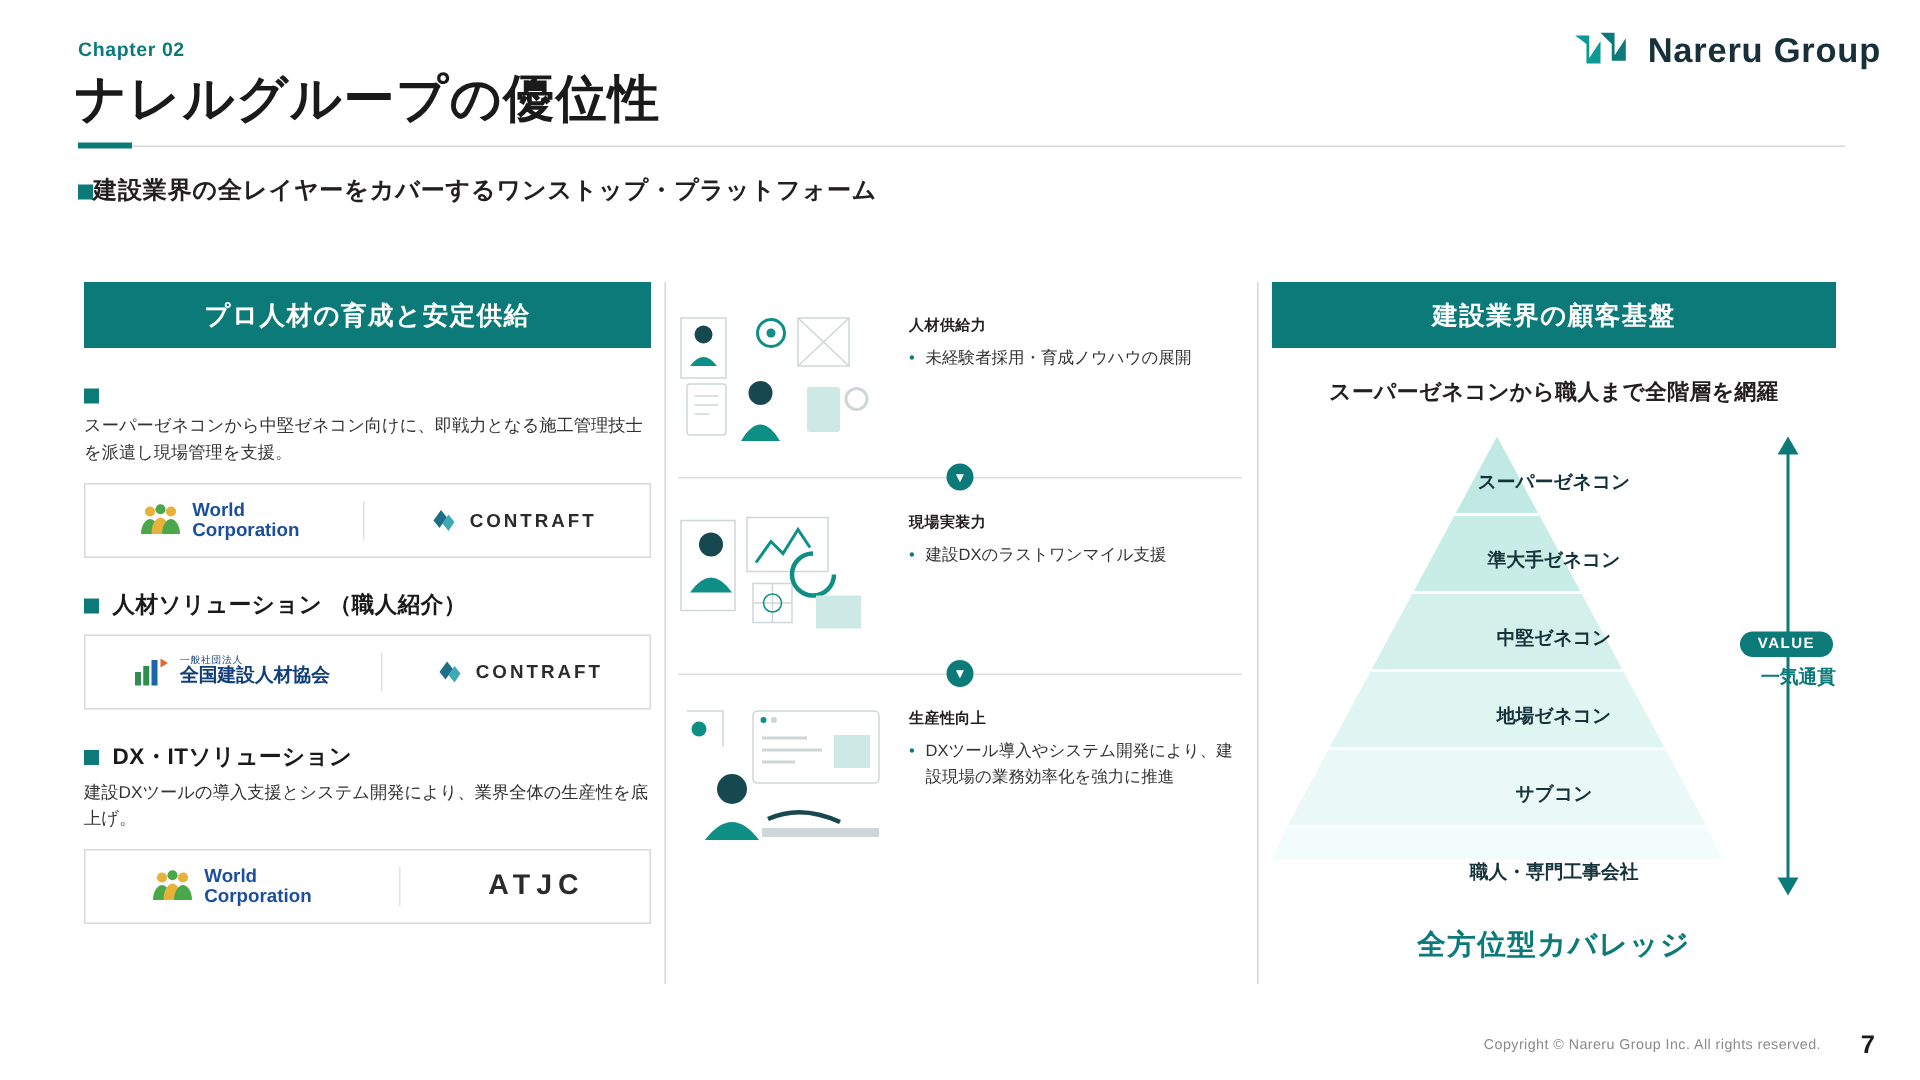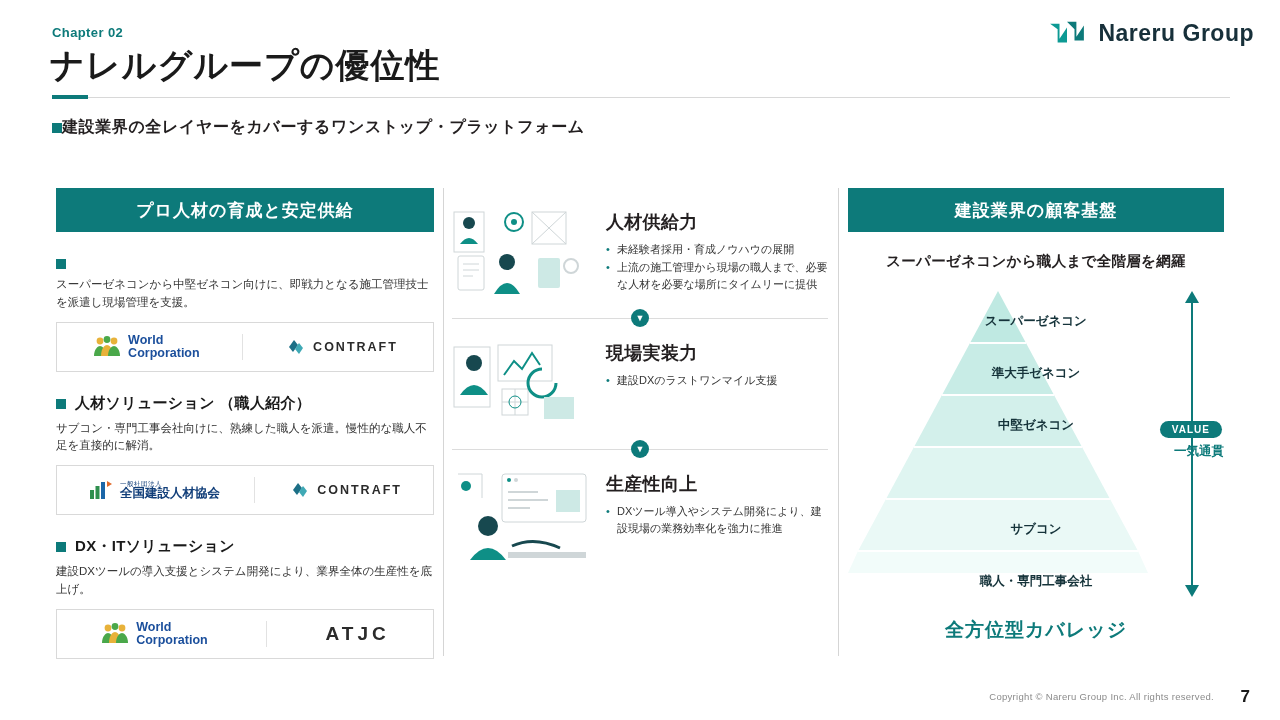--- a/index.html
+++ b/index.html
@@ -83,21 +83,21 @@
   .jc-l1 { font-size: 6.5px; color: #123f7a; letter-spacing: .5px;}
   .jc-l2 { font-size: 12.5px; font-weight: bold; color: #123f7a; }
   .contraft { font-size: 12.5px; font-weight: bold; color: #2b2b2b; letter-spacing: 2px; }
   .atjc { font-size: 19px; font-weight: bold; color: #2b2b2b; letter-spacing: 4px; }
   .sep-v { width: 1px; height: 26px; background: #e2e2e2; }
 
   
   .c2row { display: flex; gap: 14px; align-items: flex-start; margin-top: 18px; }
   .c2art { flex: 0 0 140px; height: 96px; }
   .c2body { flex: 1; padding-top: 4px; }
-  .c2title { font-size: 18px; font-weight: bold; letter-spacing: .3px; }
+  .c2title { font-size: 10px; font-weight: bold; letter-spacing: .3px; }
   .c2list { margin-top: 7px; list-style: none; }
   .c2list li {
     font-size: 11px; line-height: 1.55; color: #333;
     padding-left: 11px; position: relative; margin-bottom: 1px;
   }
   .c2list li::before {
     content: "•"; position: absolute; left: 0; color: #0d7a7a;
   }
   .c2sep { margin-top: 16px; height: 1px; background: #dcdcdc; position: relative; }
   .chev {
@@ -200,21 +200,20 @@
           <span class="contraft">CONTRAFT</span>
         </div>
       </div>
     </div>
 
     <div class="block">
       <div class="block-title">
         <span class="sq"></span>
         <span>人材ソリューション （職人紹介）</span>
       </div>
-      <div class="block-desc">サブコン・専門工事会社向けに、熟練した職人を派遣。慢性的な職人不足を直接的に解消。</div>
       <div class="logo-box">
         <div class="lb-item">
           <svg width="26" height="24" viewBox="0 0 26 24">
             <rect x="2" y="12" width="4" height="9" fill="#2f8f4e"></rect>
             <rect x="7.5" y="8" width="4" height="13" fill="#2f8f4e"></rect>
             <rect x="13" y="4" width="4" height="17" fill="#1b66a8"></rect>
             <path d="M19 3 l5 3 -5 3 z" fill="#e06a2b"></path>
           </svg>
           <div class="jc-text">
             <div class="jc-l1">一般社団法人</div>
@@ -276,21 +275,20 @@
         <path d="M11 58 h16 M11 64 h16 M11 70 h10" stroke="#cfd6d8"></path>
         <circle cx="55" cy="56" r="8" fill="#17484f"></circle>
         <path d="M42 88 q13 -22 26 0 z" fill="#0e8f86"></path>
         <rect x="86" y="52" width="22" height="30" rx="2" fill="#cde9e5"></rect>
         <circle cx="119" cy="60" r="7" fill="none" stroke="#cfd6d8" stroke-width="2"></circle>
       </svg>
       <div class="c2body">
         <div class="c2title">人材供給力</div>
         <ul class="c2list">
           <li>未経験者採用・育成ノウハウの展開</li>
-          <li>上流の施工管理から現場の職人まで、必要な人材を必要な場所にタイムリーに提供</li>
         </ul>
       </div>
     </div>
 
     <div class="c2sep">
       <span class="chev">▼</span>
     </div>
 
     <div class="c2row">
       <svg class="c2art" viewBox="0 0 140 96">
@@ -358,20 +356,21 @@
           <line x1="66" y1="164" x2="234" y2="164"></line>
           <line x1="38" y1="216" x2="262" y2="216"></line>
           <line x1="10" y1="268" x2="290" y2="268"></line>
         </g>
         <polygon points="150,8 300,290 0,290" fill="none"></polygon>
       </svg>
 
       <div class="pyr-label" style="top:30px">スーパーゼネコン</div>
       <div class="pyr-label" style="top:82px">準大手ゼネコン</div>
       <div class="pyr-label" style="top:134px">中堅ゼネコン</div>
+      <div class="pyr-label" style="top:186px">地場ゼネコン</div>
       <div class="pyr-label" style="top:238px">サブコン</div>
       <div class="pyr-label" style="top:290px">職人・専門工事会社</div>
 
       <svg class="arrow-col" viewBox="0 0 56 310">
         <line x1="28" y1="10" x2="28" y2="300" stroke="#0d7a7a" stroke-width="2"></line>
         <path d="M28 2 l7 12 h-14 z" fill="#0d7a7a"></path>
         <path d="M28 308 l7 -12 h-14 z" fill="#0d7a7a"></path>
       </svg>
       <div class="value-badge">VALUE</div>
       <div class="value-sub">一気通貫</div>

